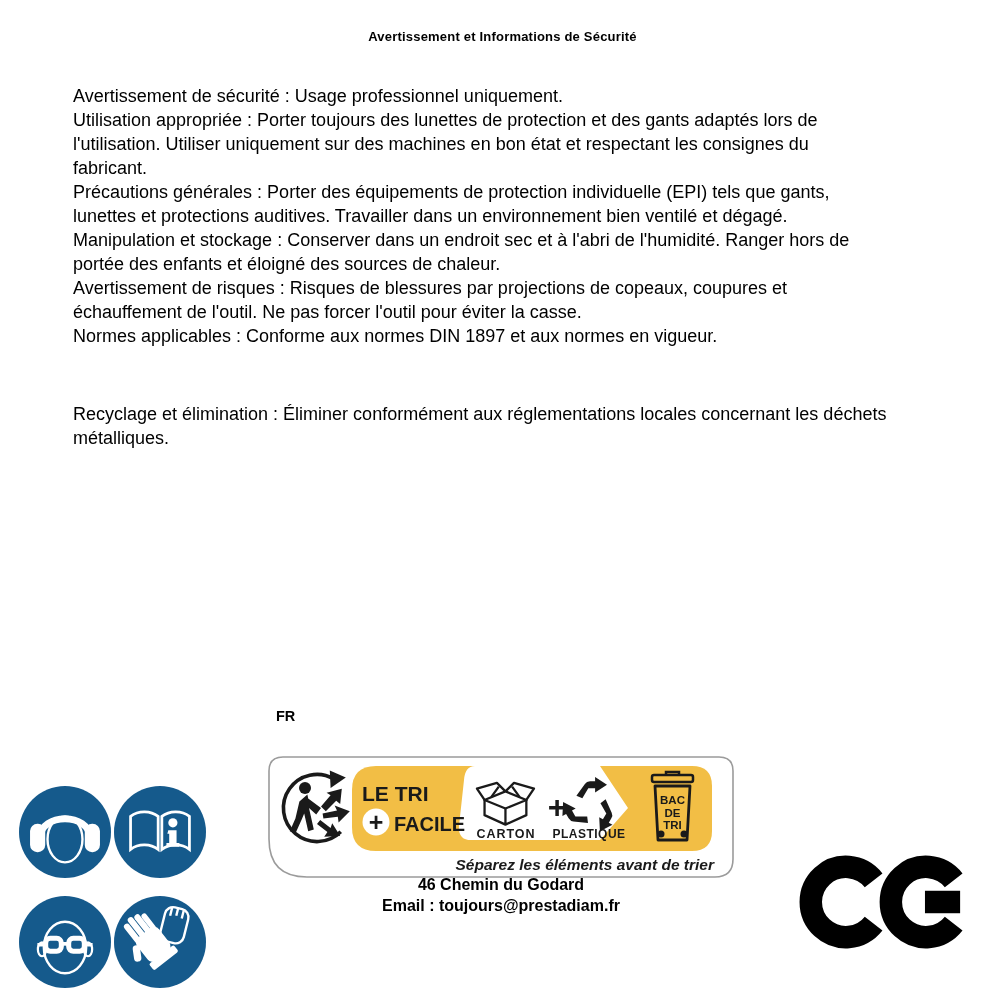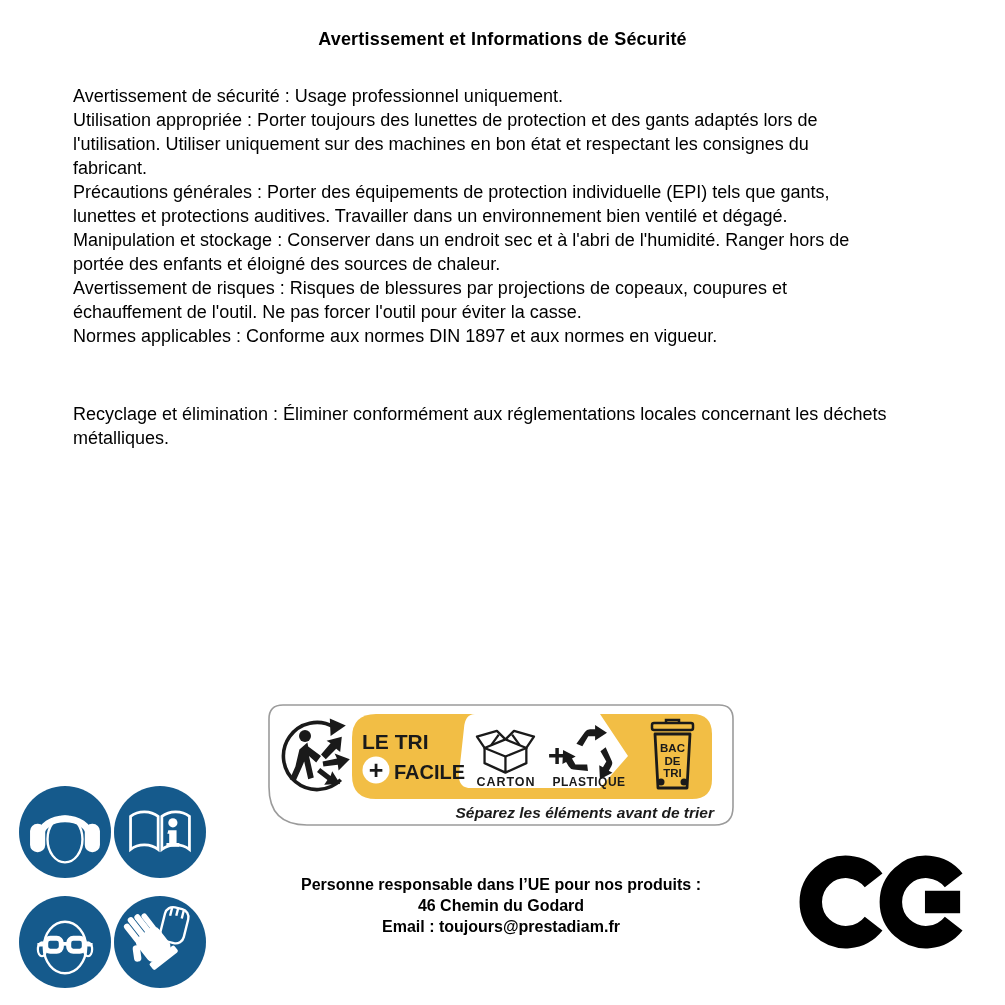--- a/index.html
+++ b/index.html
@@ -2,38 +2,38 @@
 <html><head>
 <meta charset="utf-8">
 <style>
   html,body { margin:0; padding:0; background:#fff; }
   .page {
     position:relative; width:1005px; height:1005px; background:#ffffff;
     font-family:"Liberation Sans", sans-serif; color:#000; overflow:hidden;
   }
   .title {
     position:absolute; top:29px; left:0; width:100%; text-align:center;
-    font-size:18px; font-weight:bold; letter-spacing:.2px;
+    font-size:13px; font-weight:bold; letter-spacing:.2px;
   }
   .body-text {
     position:absolute; left:73px; top:84px; width:940px;
     font-size:18px; line-height:24px;
   }
   .body-text div { white-space:nowrap; }
   .para2 { margin-top:54px; }
 
   .icon-grid {
     position:absolute; left:19px; top:786px;
     display:grid; grid-template-columns:92px 92px; grid-auto-rows:92px;
     column-gap:3px; row-gap:18px;
   }
   .icon-grid svg { display:block; }
 
   .fr-label { position:absolute; left:276px; top:708px; font-size:14.5px; font-weight:bold; }
-  .tri-label { position:absolute; left:268px; top:704px; }
+  .tri-label { position:absolute; left:268px; top:756px; }
   .tri-label svg, .ce svg { display:block; font-family:"Liberation Sans", sans-serif; }
 
   .address {
     position:absolute; left:258px; top:874px; width:486px; text-align:center;
     font-weight:bold; font-size:16px; line-height:21px;
   }
   .ce { position:absolute; left:799px; top:853px; }
 </style>
 </head>
 <body>
@@ -168,21 +168,20 @@
         <text x="22.5" y="33" font-size="11.5" font-weight="bold" text-anchor="middle" fill="#1a1a1a">BAC</text>
         <text x="22.5" y="45.5" font-size="11.5" font-weight="bold" text-anchor="middle" fill="#1a1a1a">DE</text>
         <text x="22.5" y="58" font-size="11.5" font-weight="bold" text-anchor="middle" fill="#1a1a1a">TRI</text>
       </g>
 
       <text x="446" y="114" font-size="15.5" font-style="italic" font-weight="600" text-anchor="end" fill="#1a1a1a">Séparez les éléments avant de trier</text>
     </svg>
   </div>
 
   <div class="address">
-    <div>Personne responsable dans l’UE pour nos produits :</div>
     <div>46 Chemin du Godard</div>
     <div>Email : toujours@prestadiam.fr</div>
   </div>
 
   <div class="ce">
     <svg width="166" height="98" viewBox="0 0 170 100">
       <g stroke="#000" stroke-width="23" fill="none">
         <path d="M76.4,27.8 A36,36 0 1 0 76.4,72.2"></path>
         <path d="M158.4,27.8 A36,36 0 1 0 158.4,72.2"></path>
       </g>

